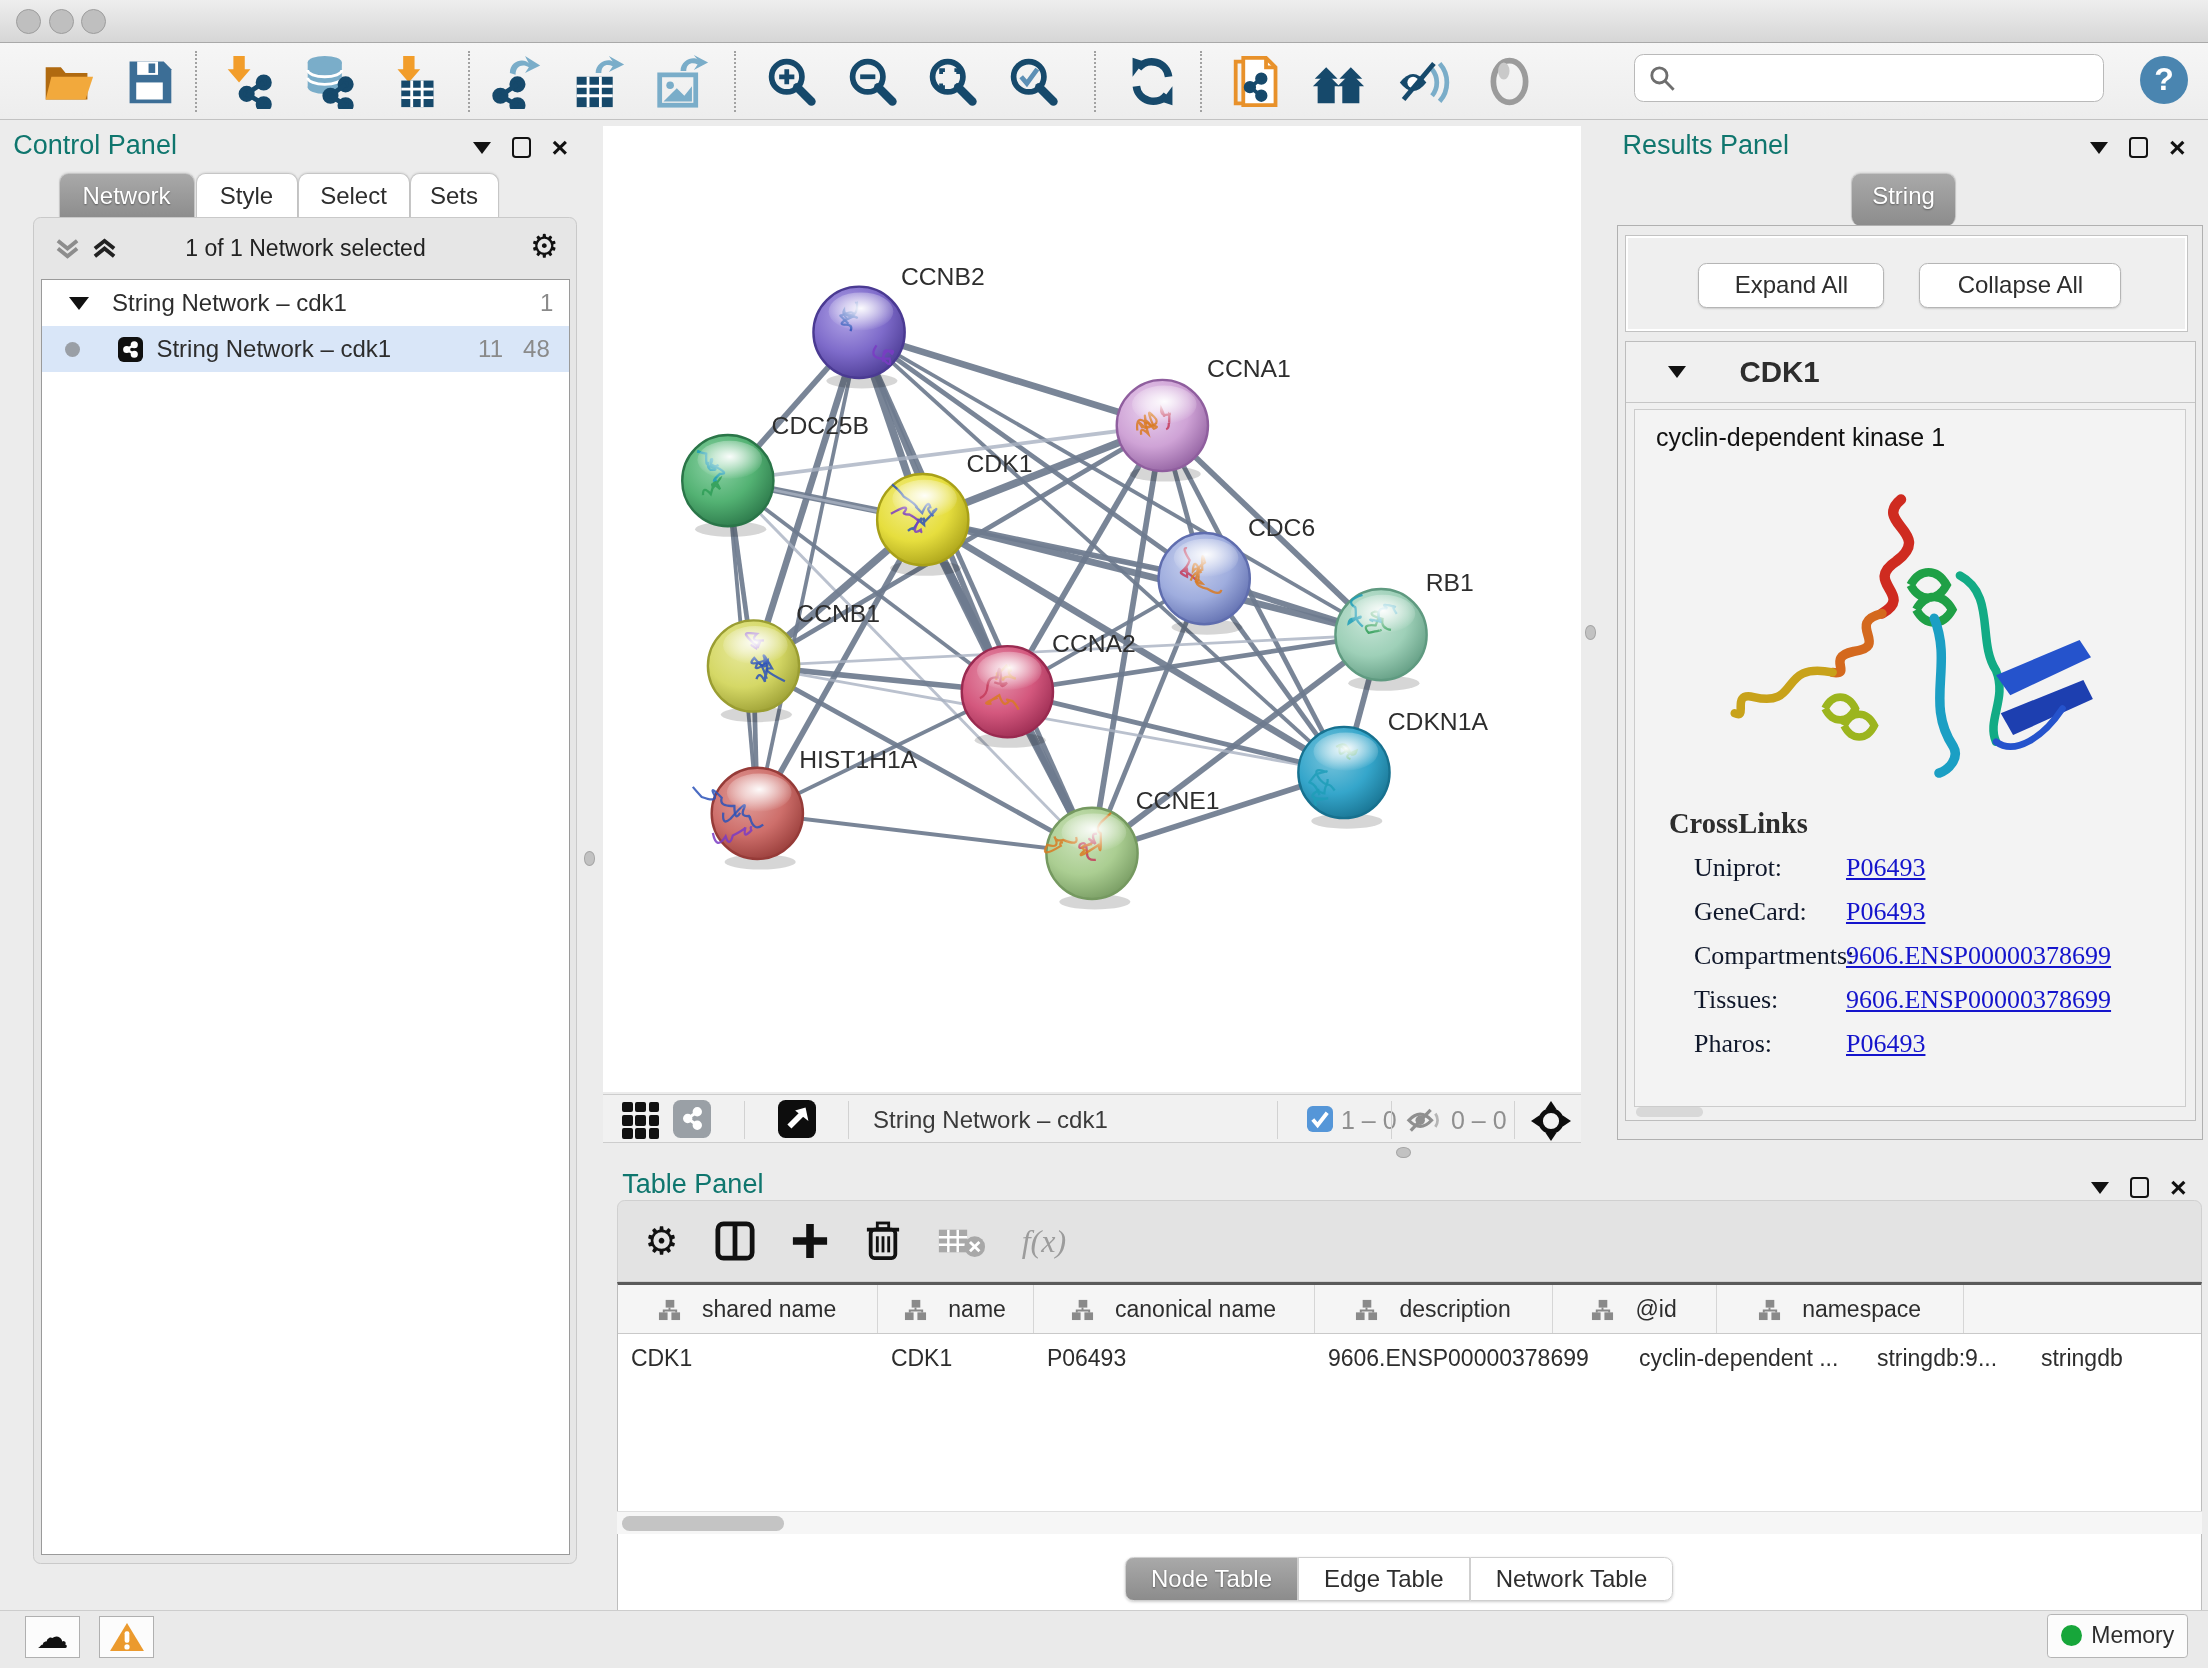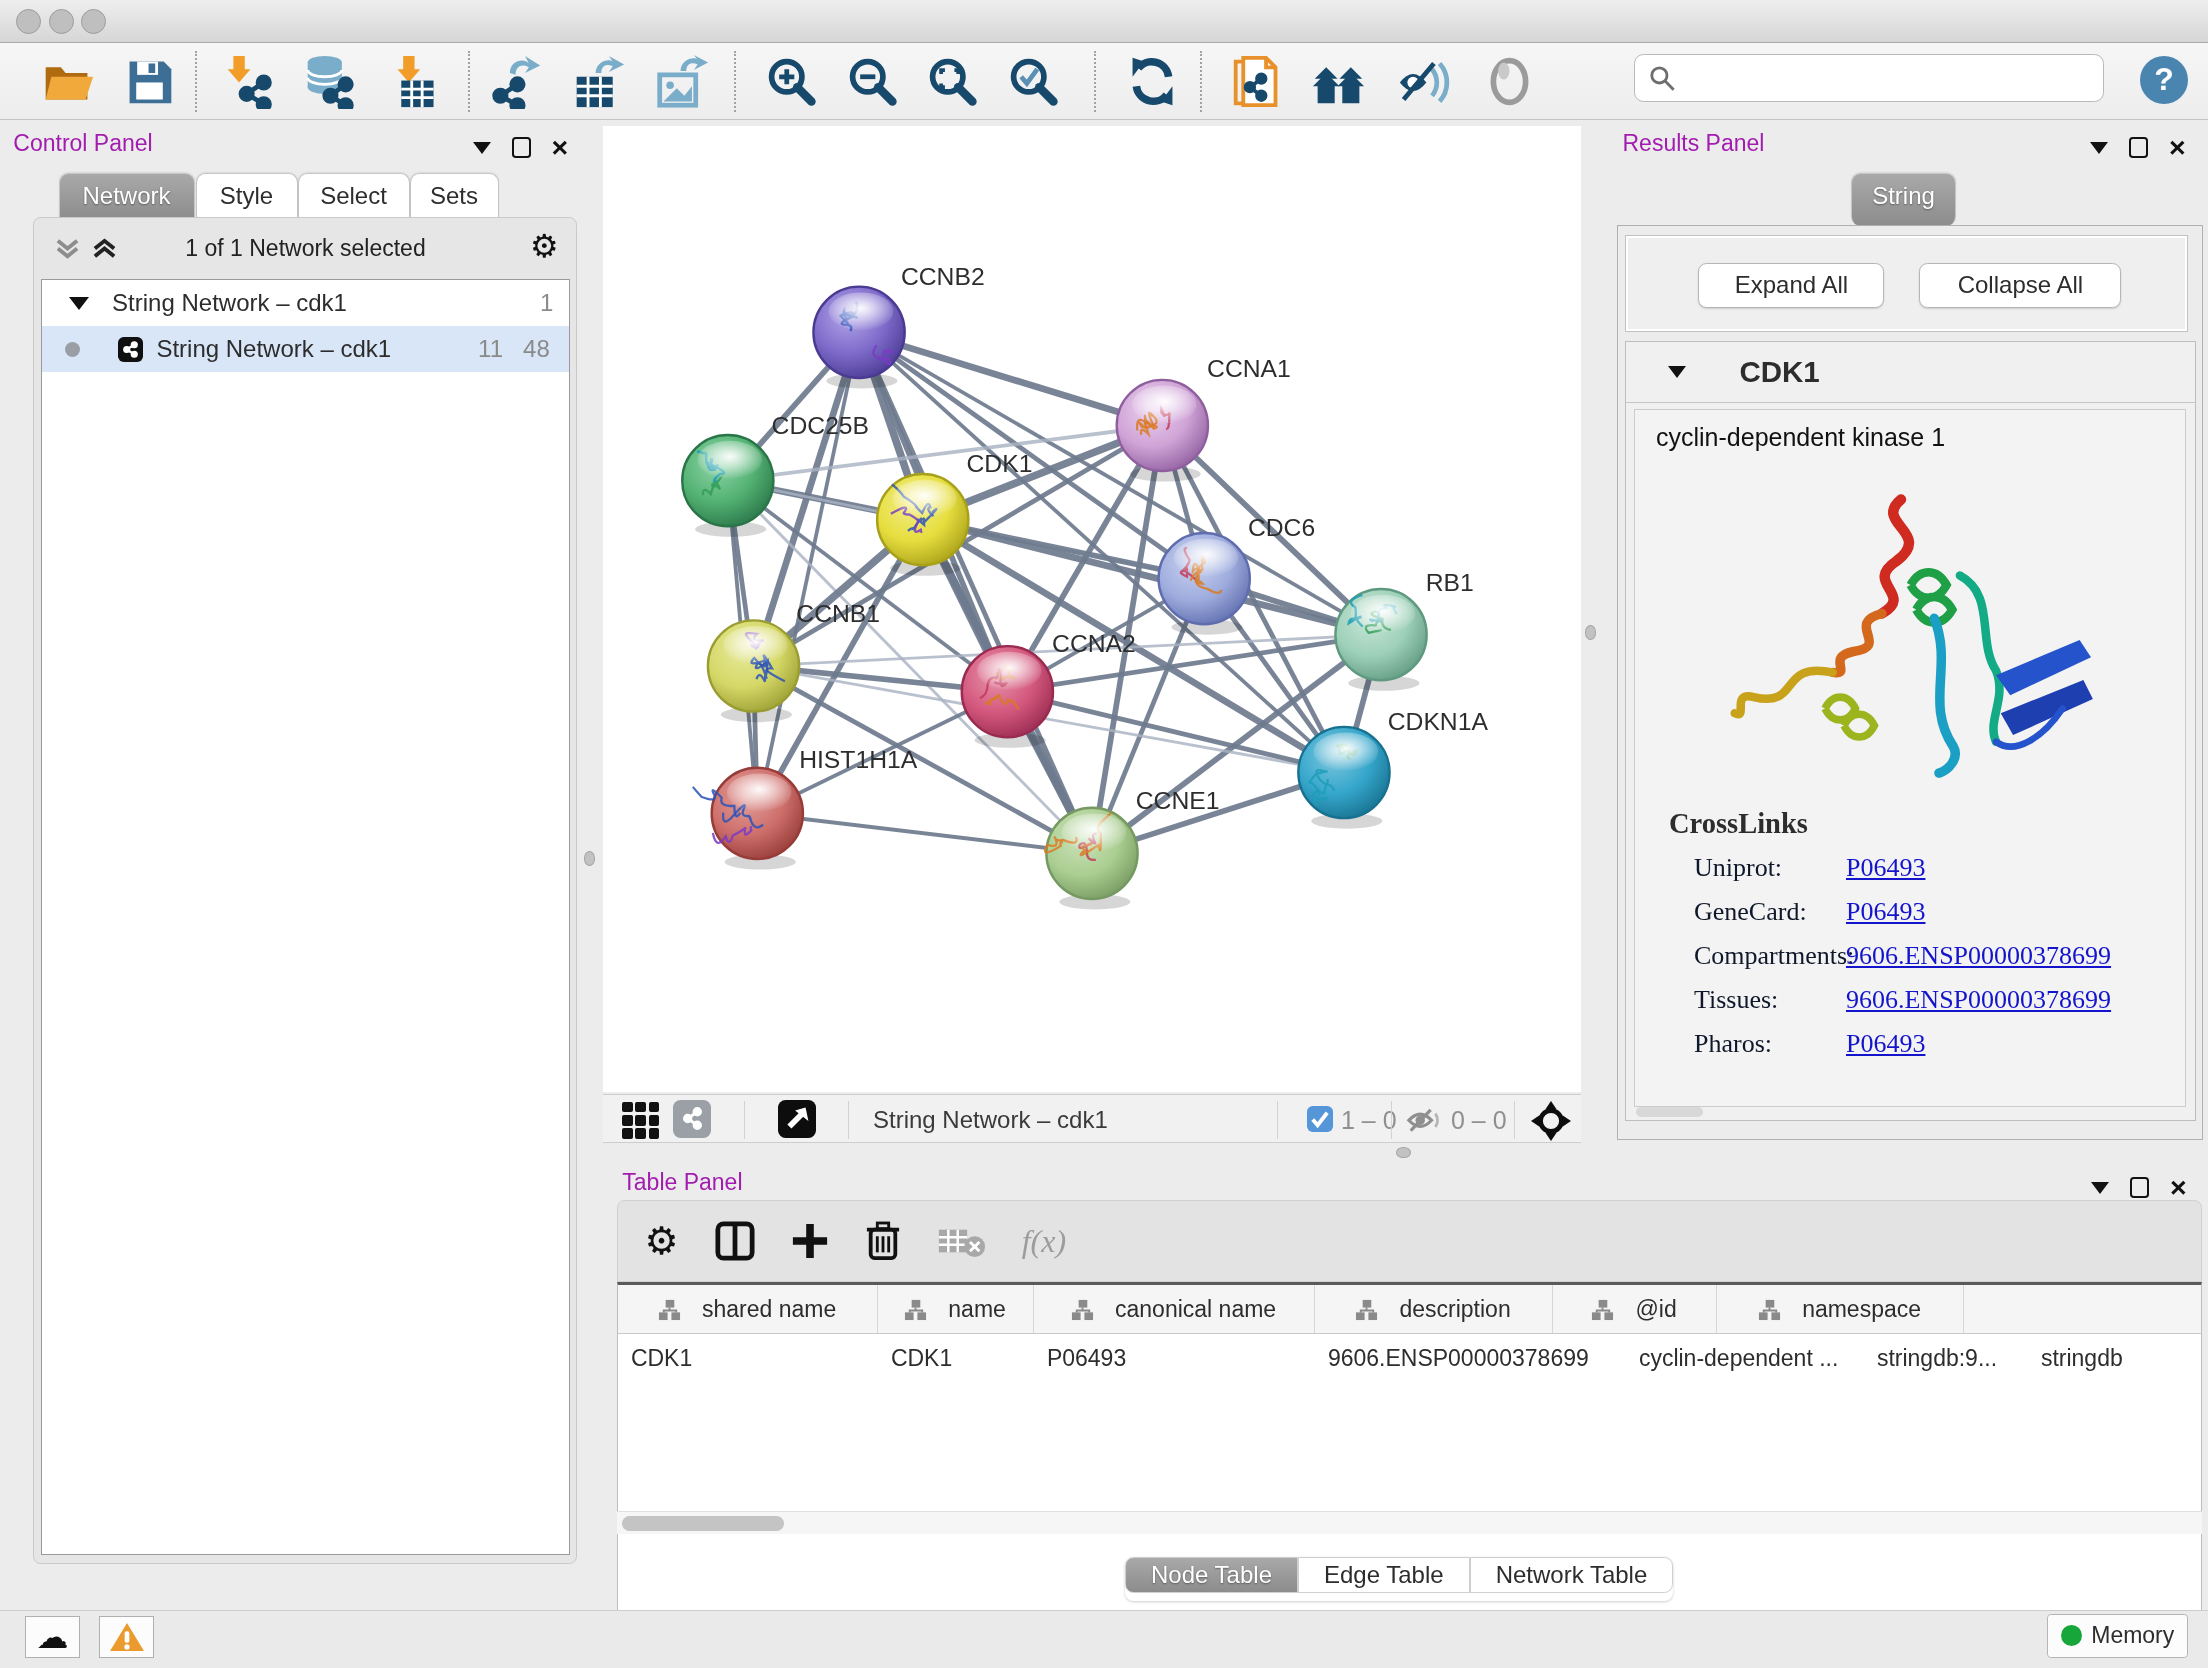--- a/index.html
+++ b/index.html
@@ -15,21 +15,21 @@
 
   
   #toolbar { left:0; top:43px; width:2208px; height:77px; background:linear-gradient(#f6f6f6,#ededed); border-bottom:1px solid #c2c2c2; }
   .tbtn { top:10.5px; width:55px; height:55px; }
   .tsep { top:7.6px; width:0; height:61px; border-left:2.9px dotted #a2a2a2; }
   #search-box { left:1634px; top:11.4px; width:470px; height:48px; background:#fff; border:1.9px solid #b9b9b9; border-radius:9.5px; display:flex; align-items:center; padding-left:13.3px; }
   #search-input { border:none; outline:none; font-size:23px; width:409px; background:transparent; }
   #help-btn { left:2140px; top:13.3px; width:48px; height:48px; border-radius:50%; background:#4a85b0; color:#fff; font-size:32px; font-weight:bold; text-align:center; line-height:46px; }
 
   
-  .panel-title { font-size:23px; color:#a21caf; }
+  .panel-title { font-size:27px; color:#0f766e; }
   .pc-wrap { display:flex; gap:21px; align-items:center; }
   .pc-tri { width:0; height:0; border-left:9.5px solid transparent; border-right:9.5px solid transparent; border-top:12.4px solid #111; }
   .pc-box { width:19px; height:21px; border:2.9px solid #111; border-radius:3.8px; }
   .pc-x { font-size:28.5px; font-weight:bold; color:#111; line-height:19px; }
 
   
   #control-panel { left:9.5px; top:126px; width:582px; height:1438px; }
   .tab { position:absolute; top:0; height:46px; background:#fff; border:1px solid #c6c6c6; border-bottom:none; border-radius:9.5px 9.5px 0 0; font-size:24px; text-align:center; line-height:44px; box-shadow:0 -1px 1.9px rgba(0,0,0,.08); }
   .tab.sel { background:linear-gradient(#a9a9a9,#8c8c8c); color:#fff; text-shadow:0 1px 1.9px rgba(0,0,0,.4); }
   #cp-content { left:23px; top:91px; width:544px; height:1347px; background:#e6e6e6; border:1px solid #c9c9c9; border-radius:7.6px; }
@@ -77,21 +77,21 @@
   #table-panel { left:609px; top:1156px; width:1600px; height:452px; }
   #tp-toolbar { left:7.6px; top:44px; width:1585px; height:82px; background:#e3e3e3; border:1px solid #d0d0d0; border-radius:7.6px 7.6px 0 0; display:flex; align-items:center; gap:36px; padding-left:27px; }
   #tp-table { left:7.6px; top:126px; width:1585px; height:438px; background:#fff; border-top:3.8px solid #5a5a5a; border-left:1px solid #bdbdbd; border-right:1px solid #bdbdbd; }
   #tp-head { display:flex; height:49px; background:#f5f5f5; border-bottom:1.9px solid #c9c9c9; }
   .th { display:flex; align-items:center; justify-content:center; gap:21px; font-size:23px; border-right:1.9px solid #d6d6d6; overflow:hidden; white-space:nowrap; flex:none; }
   #tp-row { display:flex; height:48px; }
   .td { font-size:23px; padding-left:13.3px; display:flex; align-items:center; overflow:hidden; white-space:nowrap; flex:none; }
   #tp-scrolltrack { left:7.6px; top:355px; width:1585px; height:23px; background:#f6f6f6; border-top:1px solid #e0e0e0; }
   #tp-thumb { position:absolute; left:5.7px; top:3.8px; width:162px; height:15px; background:#c4c4c4; border-radius:7.6px; }
   #tp-tabs { left:516px; top:401px; height:44px; display:flex; box-shadow:0 1px 2.9px rgba(0,0,0,.2); border-radius:8.6px; }
-  .tp-tab { height:36px; background:#fff; border:1px solid #cfcfcf; font-size:24px; display:flex; align-items:center; justify-content:center; padding:8px 25px; }
+  .tp-tab { height:44px; background:#fff; border:1px solid #cfcfcf; font-size:24px; display:flex; align-items:center; justify-content:center; padding:8px 25px; }
   .tp-tab:first-child { border-radius:8.6px 0 0 8.6px; }
   .tp-tab:last-child { border-radius:0 8.6px 8.6px 0; }
   .tp-tab.sel { background:linear-gradient(#a9a9a9,#8c8c8c); color:#fff; text-shadow:0 1px 1.9px rgba(0,0,0,.4); }
 
   
   #status-bar { left:0; top:1610px; width:2208px; height:58px; background:#eaeaea; border-top:1px solid #cdcdcd; }
   .sb-btn { position:absolute; top:4.8px; width:55px; height:42px; background:#fcfcfc; border:1.9px solid #b0b0b0; display:flex; align-items:center; justify-content:center; }
   #memory-btn { position:absolute; left:2047px; top:2.9px; width:141px; height:44px; background:#fcfcfc; border:1.9px solid #b5b5b5; border-radius:3.8px; display:flex; align-items:center; justify-content:center; gap:9.5px; font-size:23px; }
   #memory-dot { width:21px; height:21px; border-radius:50%; background:#17a63a; }
 

